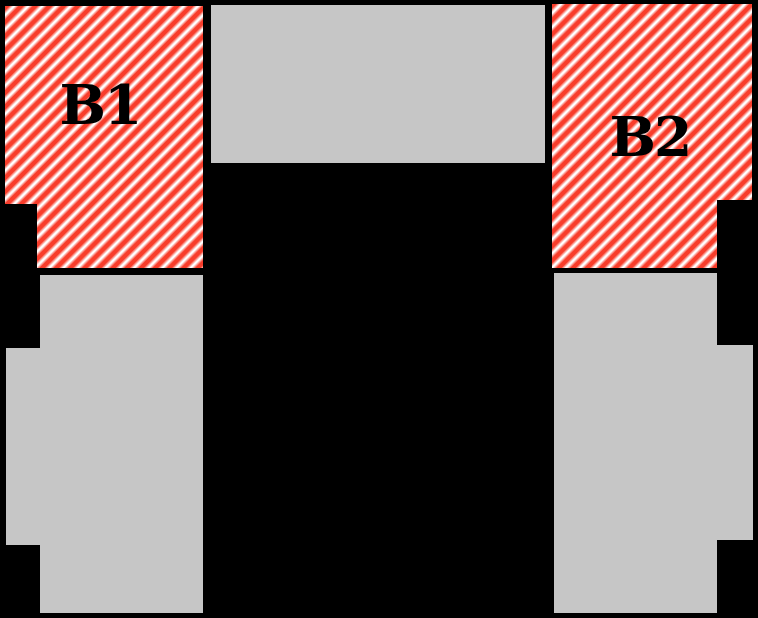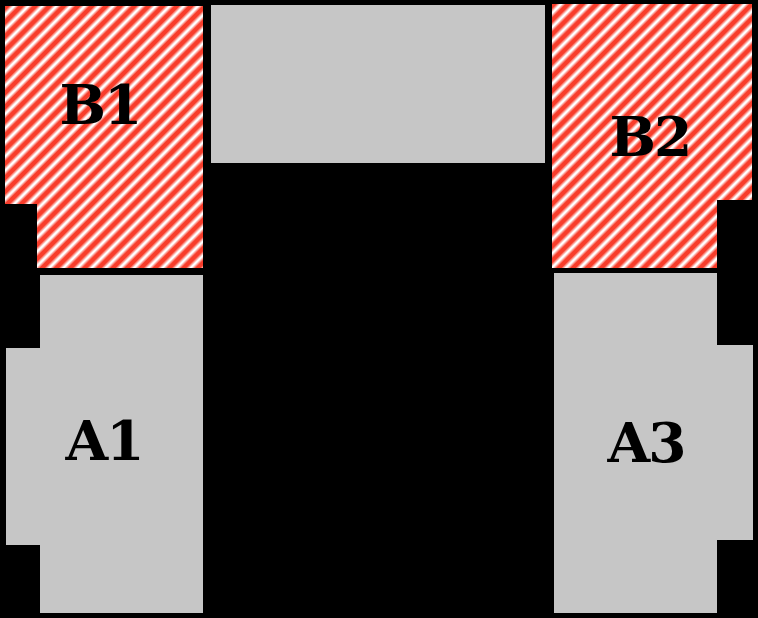--- a/index.html
+++ b/index.html
@@ -80,17 +80,15 @@
 
   <div id="zone-a1" class="zone gray"></div>
 
   <div id="zone-a3" class="zone gray"></div>
 
   <span id="label-b1" class="zone-label">B1</span>
 
 
   <span id="label-b2" class="zone-label">B2</span>
 
-  <span id="label-a1" class="zone-label">A1</span>
 
-  <span id="label-a3" class="zone-label">A3</span>
 
 </div>
 
 </body></html>

